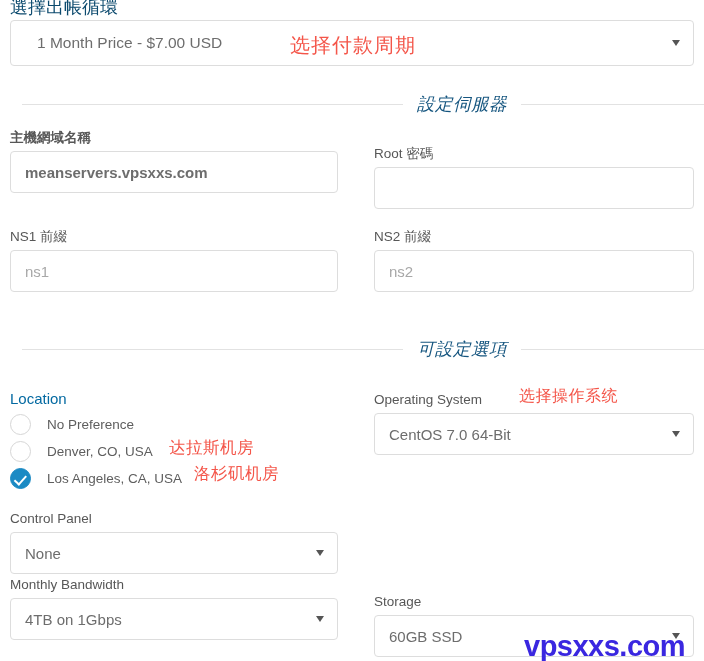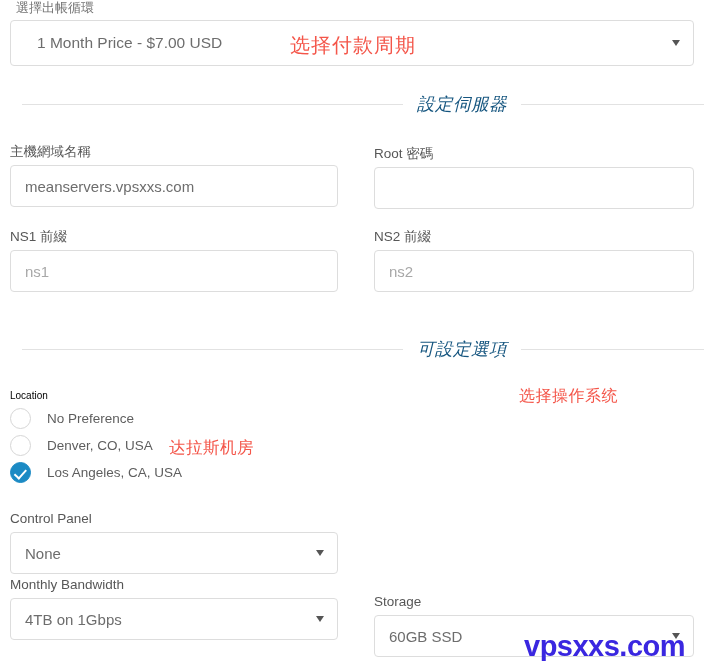--- a/index.html
+++ b/index.html
@@ -50,23 +50,23 @@
     transform: translateY(-50%);
     width: 0; height: 0;
     border-left: 4.5px solid transparent;
     border-right: 4.5px solid transparent;
     border-top: 6px solid #555555;
   }
 
   
   .billing-label {
     position: absolute;
-    left: 16px; top: 0px;
-    font-size: 13px;
-    color: #737373;
+    left: 10px; top: 0px;
+    font-size: 18px;
+    color: #0c4a6e;
     line-height: 15px;
   }
   .billing-select {
     position: absolute;
     left: 10px; top: 20px;
     width: 684px;
     height: 46px;
   }
   .billing-select .val { font-size: 15.5px; padding-left: 12px; }
 
@@ -108,28 +108,28 @@
   #sec-server { top: 92px; }
   #sec-options { top: 337px; }
 
   
   .col-left  { position: absolute; left: 10px;  width: 328px; }
   .col-right { position: absolute; left: 374px; width: 320px; }
 
   .fg-label { margin-bottom: 5px; }
 
   
-  #row-host   { top: 144px; }
+  #row-host   { top: 130px; font-weight: bold; }
   #row-ns     { top: 229px; }
   #row-panel  { top: 511px; }
   #row-bw     { top: 577px; }
 
   
   .loc-group { position: absolute; left: 10px; top: 390px; width: 328px; }
-  .loc-title { font-size: 10px; color: #000000; margin-bottom: 4px; }
+  .loc-title { font-size: 15px; color: #0369a1; margin-bottom: 4px; }
   .radio-row {
     display: flex;
     align-items: center;
     height: 27px;
     gap: 16px;
   }
   .radio {
     width: 21px; height: 21px;
     border-radius: 50%;
     border: 1.5px solid #d6d6d6;
@@ -241,21 +241,29 @@
       <span class="radio-label">Denver, CO, USA</span>
     </div>
 
     <div class="radio-row">
       <span class="radio checked"></span>
       <span class="radio-label">Los Angeles, CA, USA</span>
     </div>
   </div>
 
   <div class="annot annot-denver">达拉斯机房</div>
-
+  <div class="annot annot-la">洛杉矶机房</div>
+
+  <div id="os-block">
+    <div class="field-label fg-label">Operating System</div>
+    <div class="control">
+      <span class="val">CentOS 7.0 64-Bit</span>
+      <span class="caret"></span>
+    </div>
+  </div>
 
   <div class="annot annot-os">选择操作系统</div>
 
   <div class="col-left" id="row-panel">
     <div class="field-label fg-label">Control Panel</div>
     <div class="control">
       <span class="val">None</span>
       <span class="caret"></span>
     </div>
   </div>

